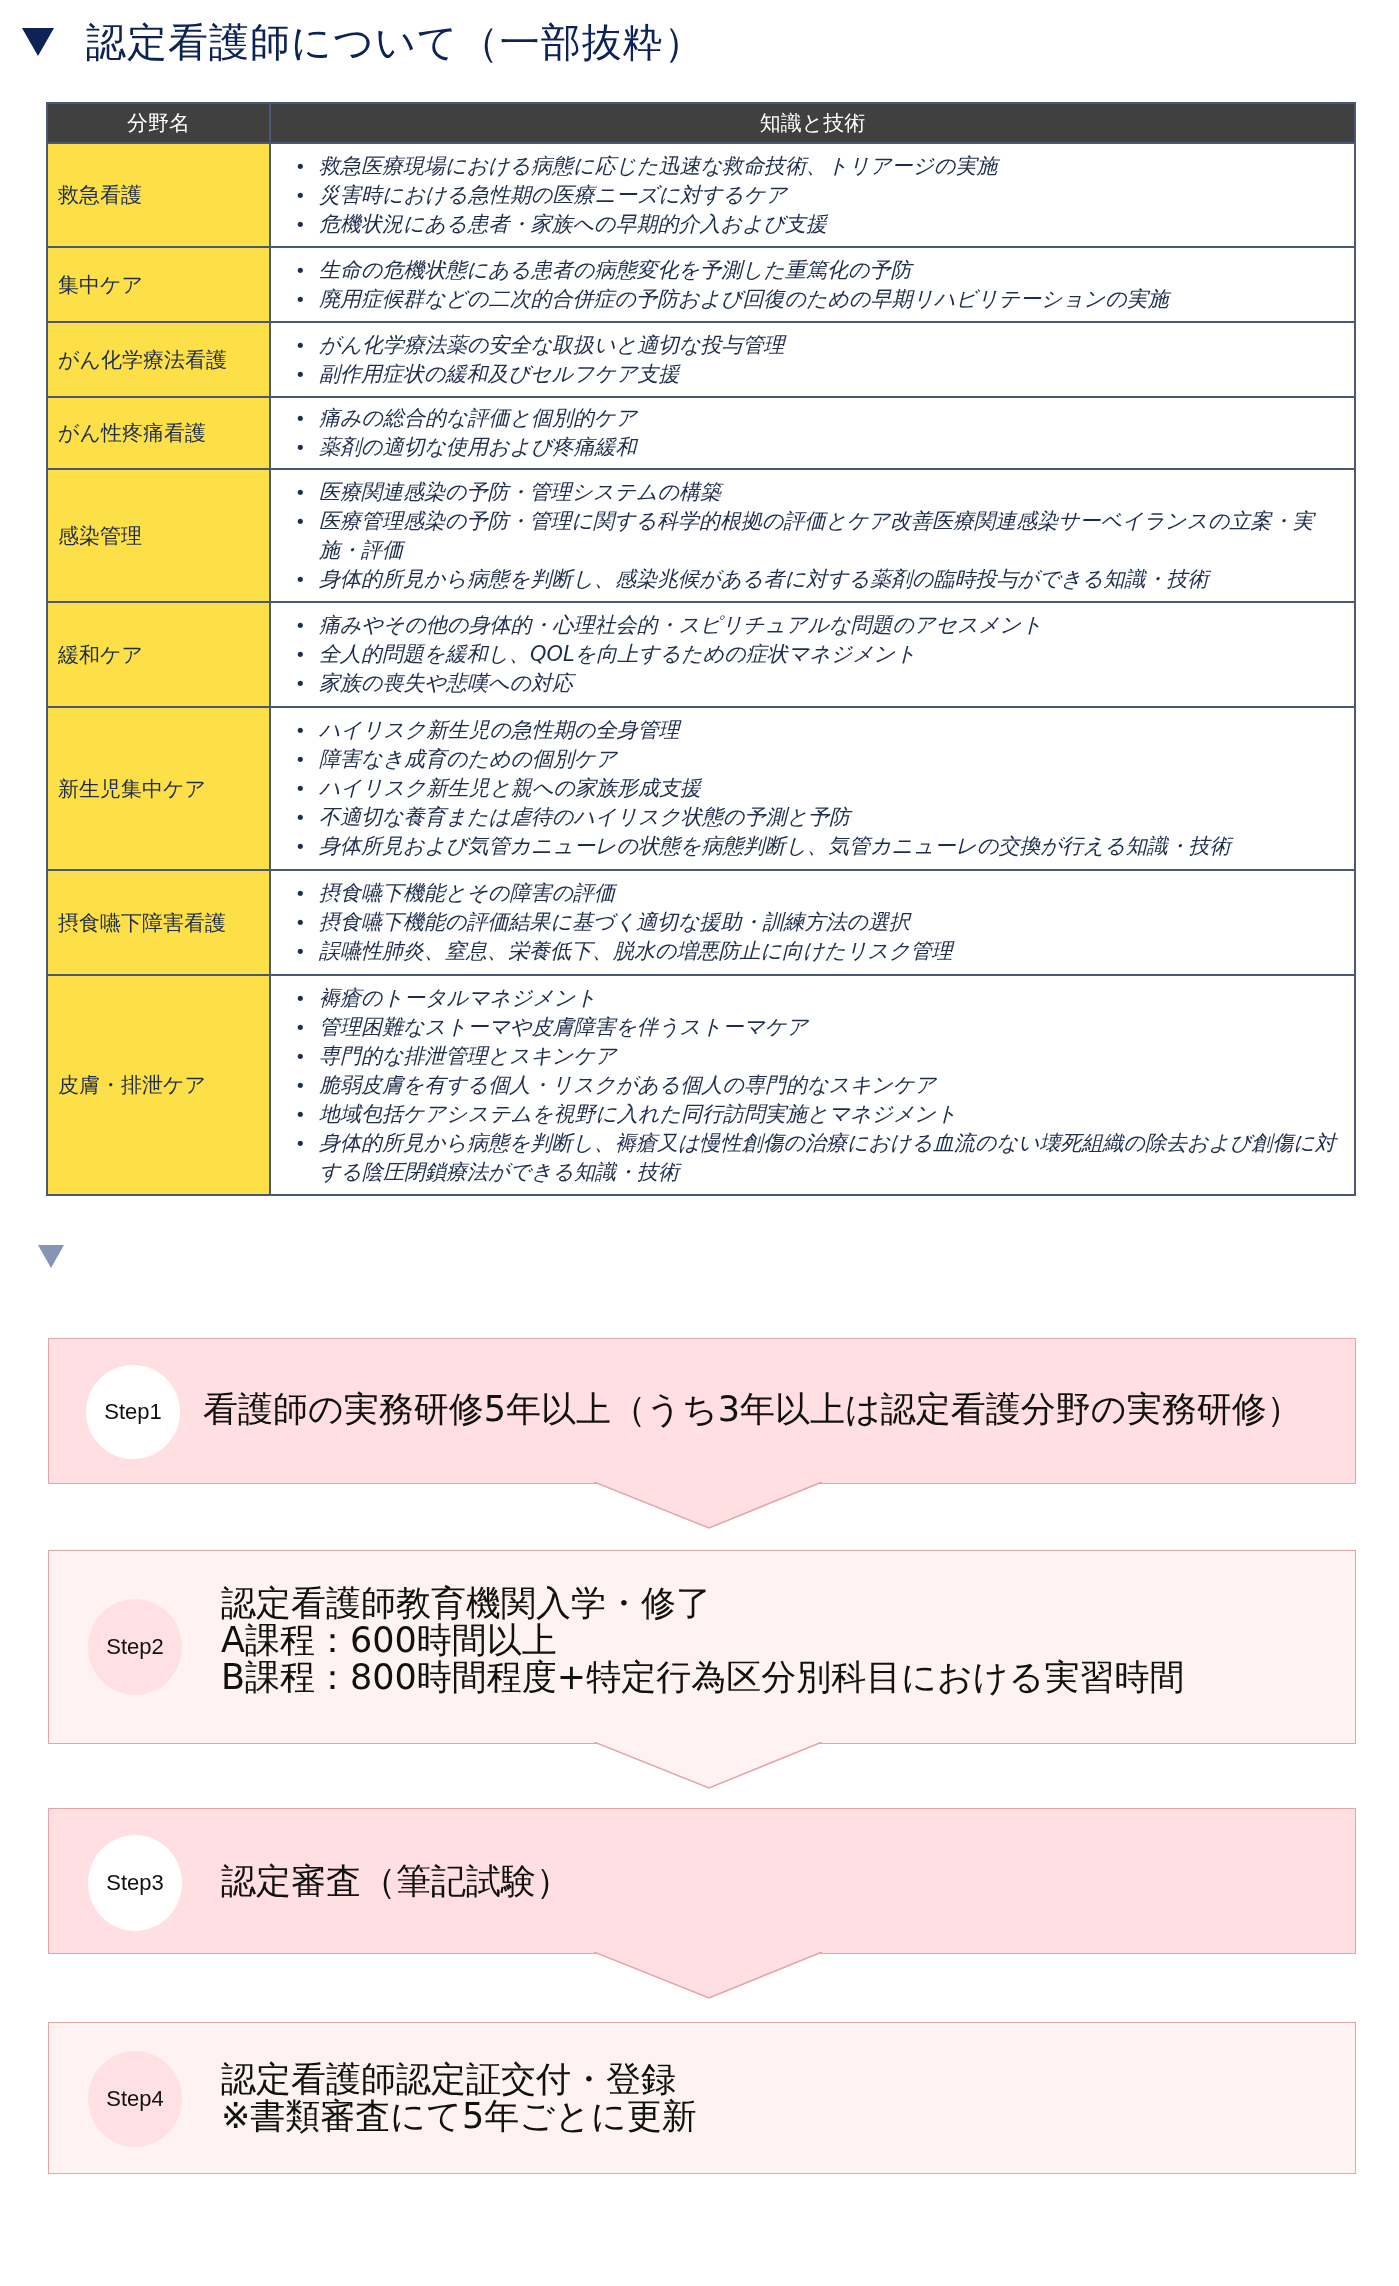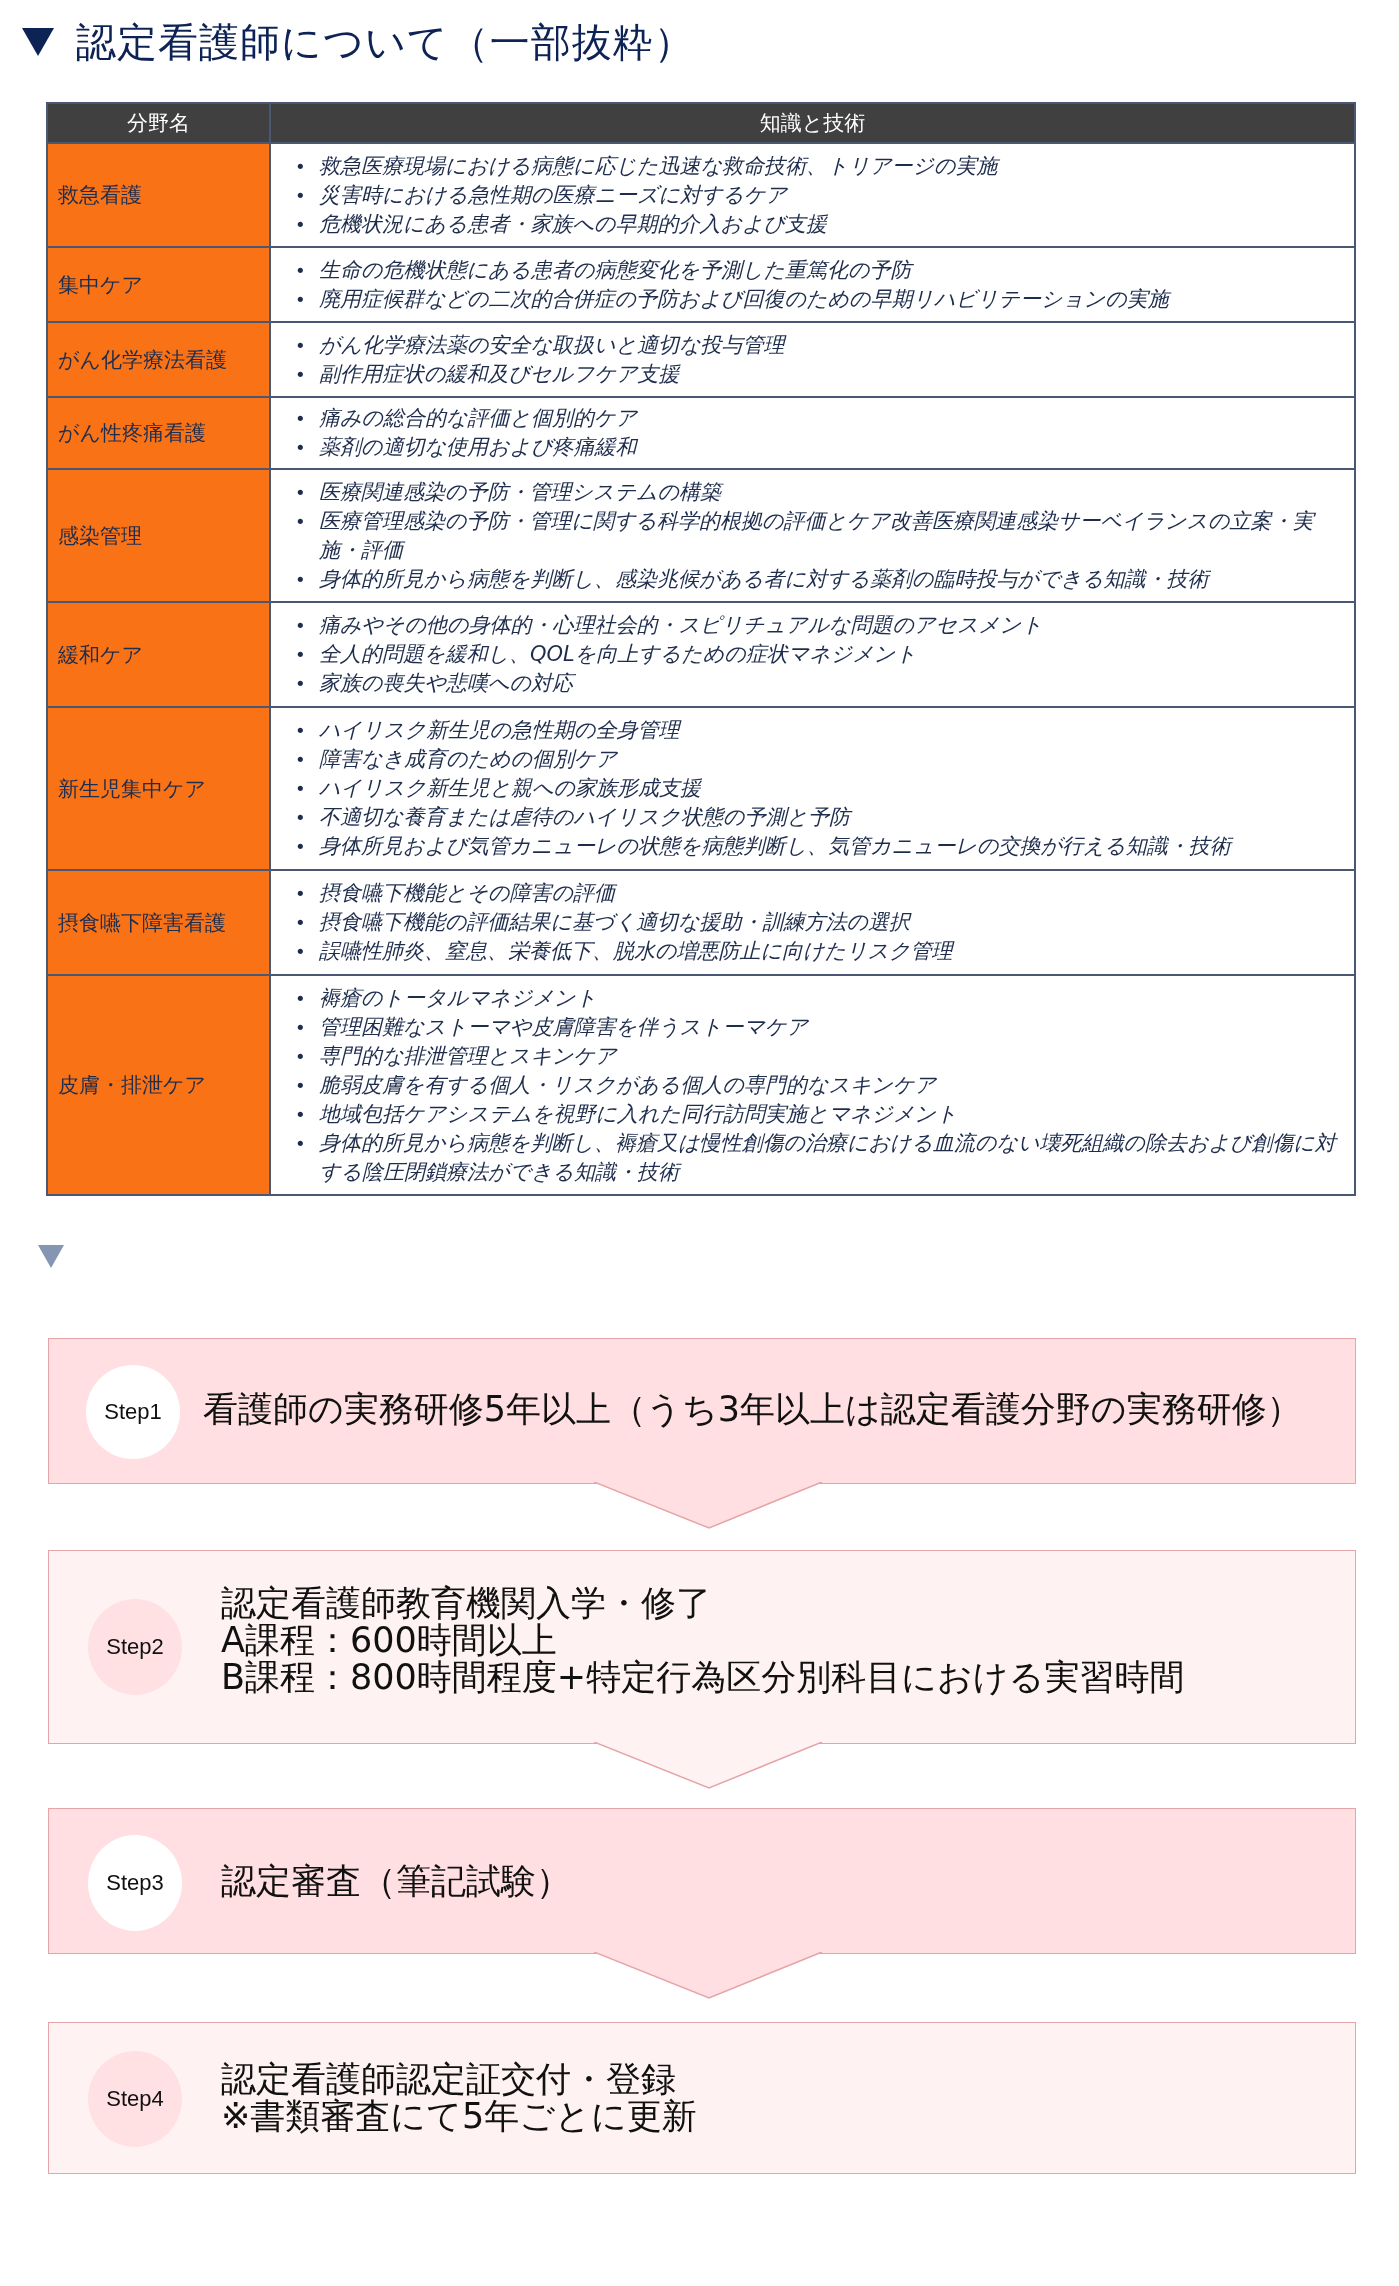--- a/index.html
+++ b/index.html
@@ -1,22 +1,22 @@
 <!DOCTYPE html>
 <html><head>
 <meta charset="utf-8">
 <style>
   html,body{margin:0;padding:0;background:#ffffff;}
   body{width:1399px;height:2286px;position:relative;overflow:hidden;font-family:"DejaVu Sans","Liberation Sans",sans-serif;color:#1f2d4d;}
-  .h1{position:absolute;left:22px;top:14px;font-size:40px;line-height:56px;color:#0e2355;letter-spacing:1px;display:flex;align-items:center;gap:22px;}
+  .h1{position:absolute;left:22px;top:14px;font-size:40px;line-height:56px;color:#0e2355;letter-spacing:1px;display:flex;align-items:center;gap:32px;}
   .h1 .tri{width:0;height:0;border-left:16px solid transparent;border-right:16px solid transparent;border-top:28px solid #0e2355;display:inline-block;}
   table.tbl{position:absolute;left:46px;top:102px;width:1310px;border-collapse:collapse;table-layout:fixed;}
   table.tbl th{background:#404040;color:#ffffff;font-weight:normal;font-size:21px;height:38px;border:2px solid #4a5775;padding:0;}
   table.tbl td{border:2px solid #4a5775;border-top-color:#5a6784;padding:0;vertical-align:middle;font-size:21px;color:#1f2d4d;}
-  table.tbl td.field{background:#f97316;padding-left:10px;width:211px;}
+  table.tbl td.field{background:#fde047;padding-left:10px;width:211px;}
   table.tbl td.items{background:#ffffff;padding:6px 10px 6px 22px;font-style:italic;}
   table.tbl ul{margin:0;padding:0 0 0 26px;list-style:none;}
   table.tbl li{position:relative;line-height:29px;}
   table.tbl li::before{content:"•";position:absolute;left:-24px;top:0;font-size:18px;color:#1f2d4d;}
   .h2{position:absolute;left:38px;top:1245px;font-size:32px;line-height:48px;color:#8496b1;display:flex;align-items:center;gap:14px;}
   .h2 .tri{width:0;height:0;border-left:13px solid transparent;border-right:13px solid transparent;border-top:23px solid #8496b1;display:inline-block;}
   .step{position:absolute;left:48px;width:1308px;border:1.5px solid #e4a4a8;box-sizing:border-box;}
   .step.dark{background:#ffdfe1;}
   .step.light{background:#fff2f3;}
   .step .circle{position:absolute;border-radius:50%;display:flex;flex-direction:row;align-items:center;justify-content:center;font-family:"Liberation Sans",sans-serif;color:#111111;font-size:22px;line-height:30px;}

